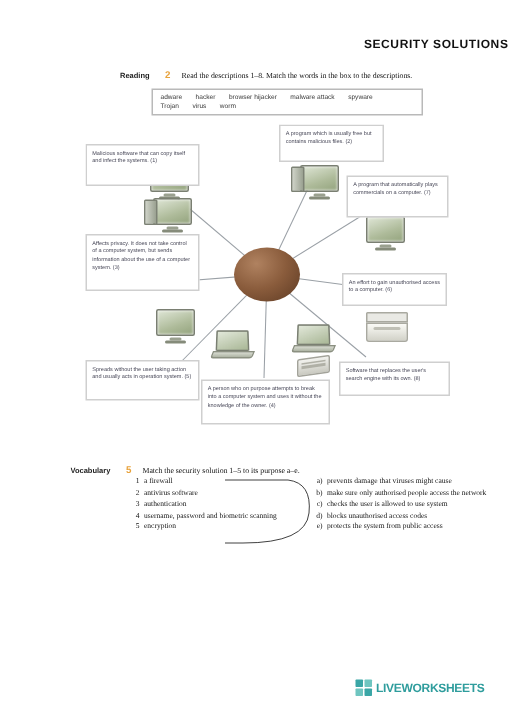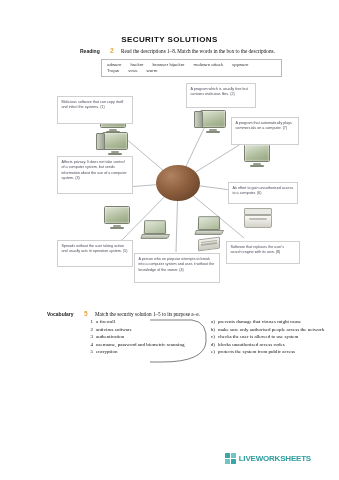--- a/index.html
+++ b/index.html
@@ -1,20 +1,20 @@
 <!DOCTYPE html>
 <html><head>
 <meta charset="utf-8">
 <style>
   html,body{margin:0;padding:0;background:#ffffff;}
   body{width:339px;height:480px;overflow:hidden;font-family:"Liberation Serif",serif;color:#1a1a1a;position:relative;}
 
   .page{position:absolute;inset:0;background:#fff;}
 
-  .title{position:absolute;left:0;right:0;top:35px;text-align:center;
+  .title{position:absolute;left:0;right:0;top:25px;text-align:right;
     font-family:"Liberation Sans",sans-serif;font-weight:bold;font-size:8px;letter-spacing:.4px;color:#111;}
 
   
   .sec-label{position:absolute;font-family:"Liberation Sans",sans-serif;font-weight:bold;font-size:5px;color:#222;}
   .sec-num{position:absolute;font-family:"Liberation Sans",sans-serif;font-weight:bold;font-size:6.5px;color:#e8a33d;}
   .sec-instr{position:absolute;font-family:"Liberation Serif",serif;font-size:5.2px;color:#111;}
 
   .reading-label{left:80px;top:48px;}
   .reading-num{left:110px;top:46.5px;}
   .reading-instr{left:121px;top:48px;width:200px;}
@@ -86,21 +86,21 @@
     font-family:"Liberation Serif",serif;font-size:5px;line-height:1.5;color:#111;}
   .vcol-left{position:absolute;left:38px;top:0;width:110px;}
   .vcol-right{position:absolute;left:160px;top:0;width:136px;}
   .vrow{display:flex;gap:3px;}
   .vnum{width:7px;text-align:right;flex:none;}
   .vtext{flex:1;}
   .match-svg{position:absolute;left:100px;top:-2px;width:70px;height:60px;}
 
   
   .footer{position:absolute;left:0;right:0;bottom:16px;display:flex;
-    align-items:center;justify-content:flex-end;padding-right:28px;gap:3px;margin-left:43px;}
+    align-items:center;justify-content:flex-end;padding-right:16px;gap:3px;margin-left:43px;}
   .logo-mark{width:11px;height:11px;display:grid;grid-template-columns:1fr 1fr;
     grid-template-rows:1fr 1fr;gap:1px;}
   .logo-mark i{background:#3aa6a6;border-radius:0.5px;display:block;}
   .logo-mark i:nth-child(2){background:#6fc5c0;}
   .logo-mark i:nth-child(3){background:#6fc5c0;}
   .logo-text{font-family:"Liberation Sans",sans-serif;font-weight:bold;
     font-size:8px;letter-spacing:-0.2px;color:#2f9d9d;}
 </style>
 </head>
 <body>

